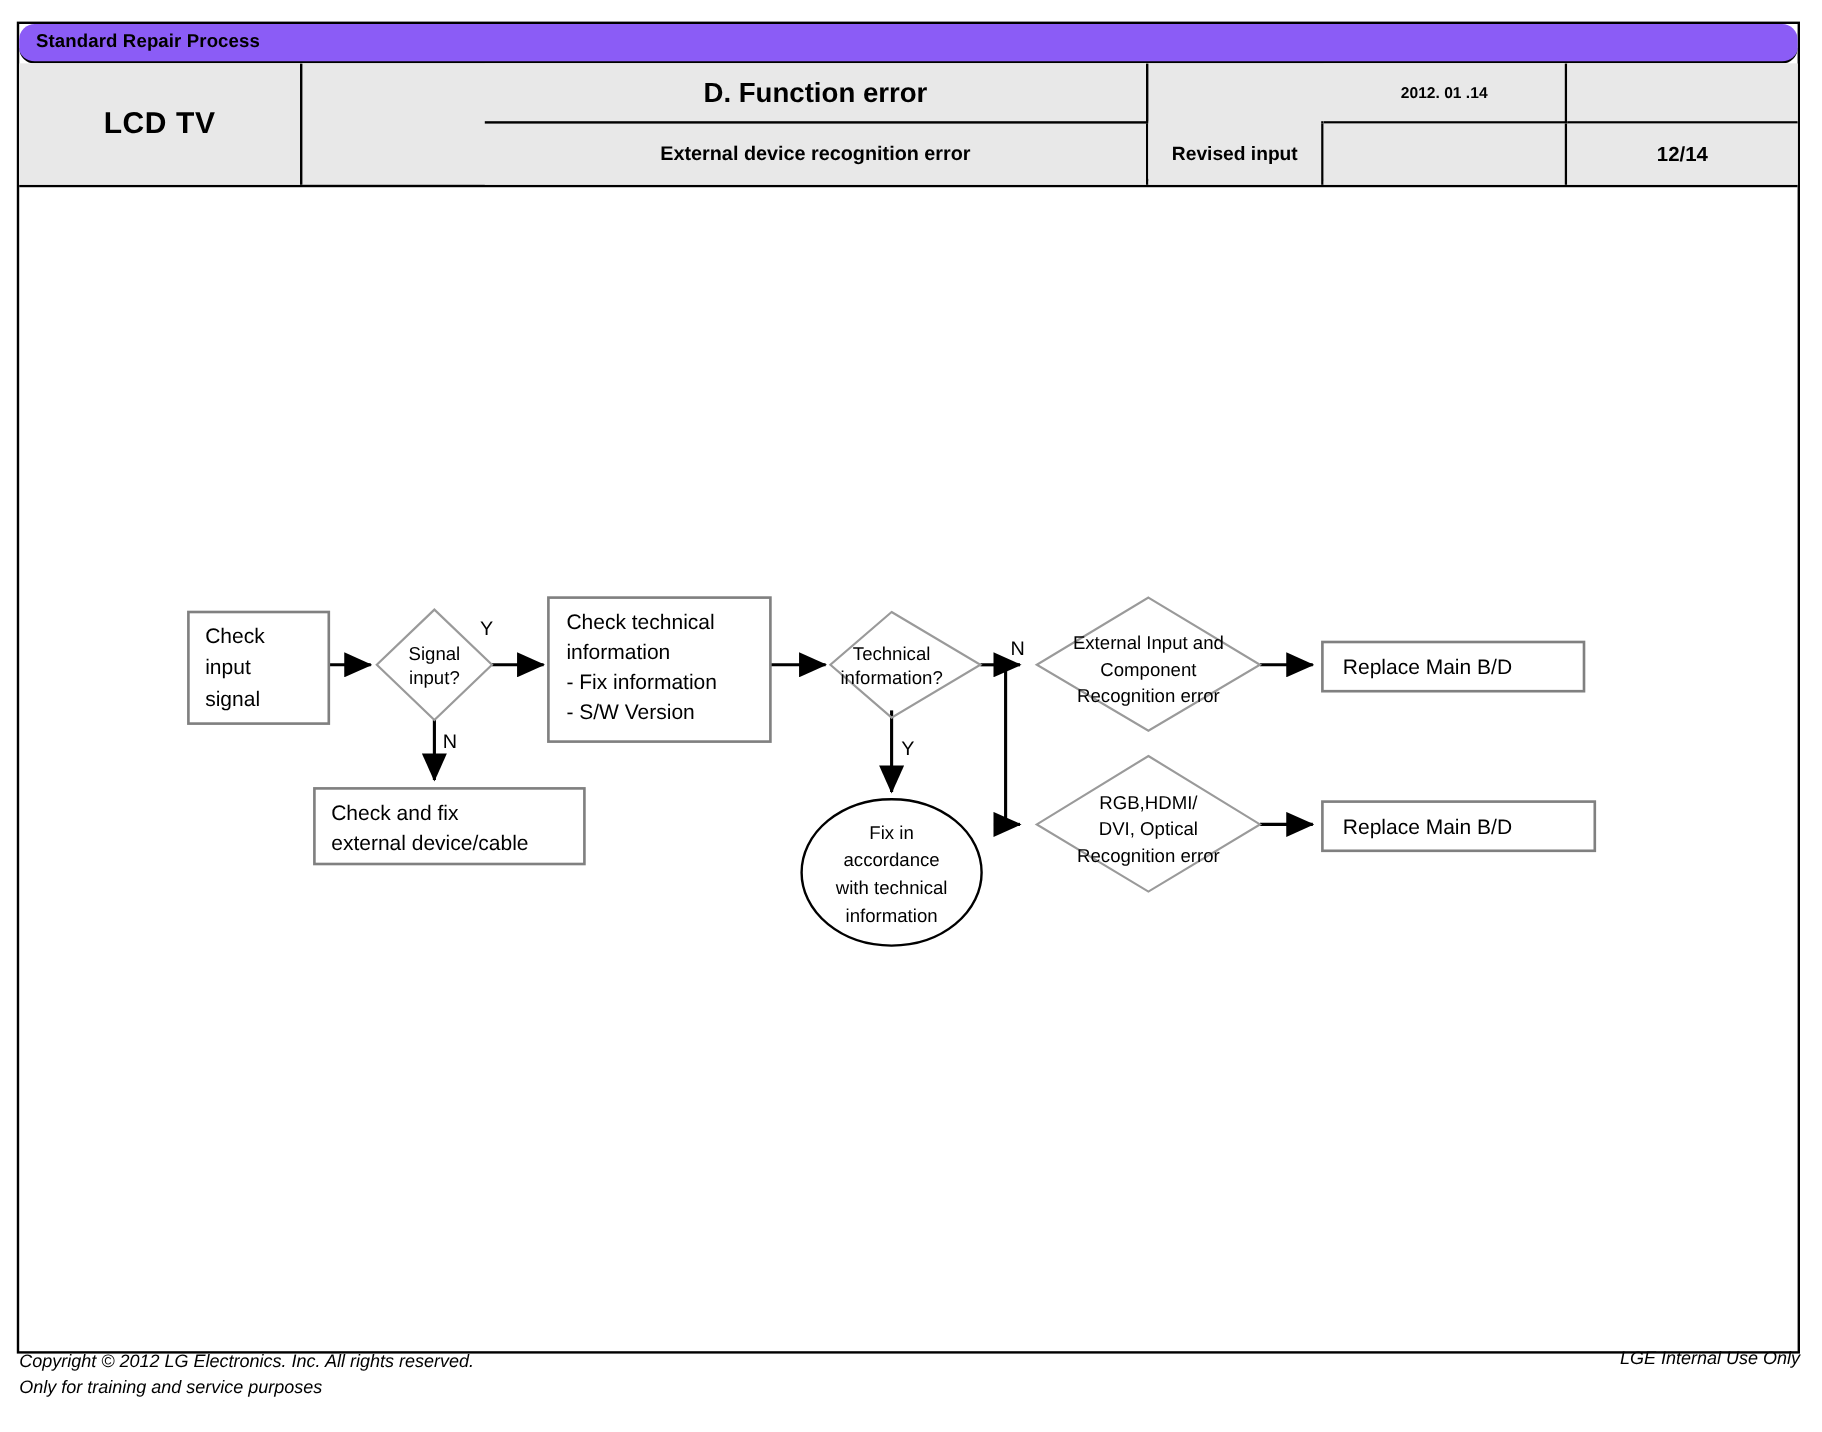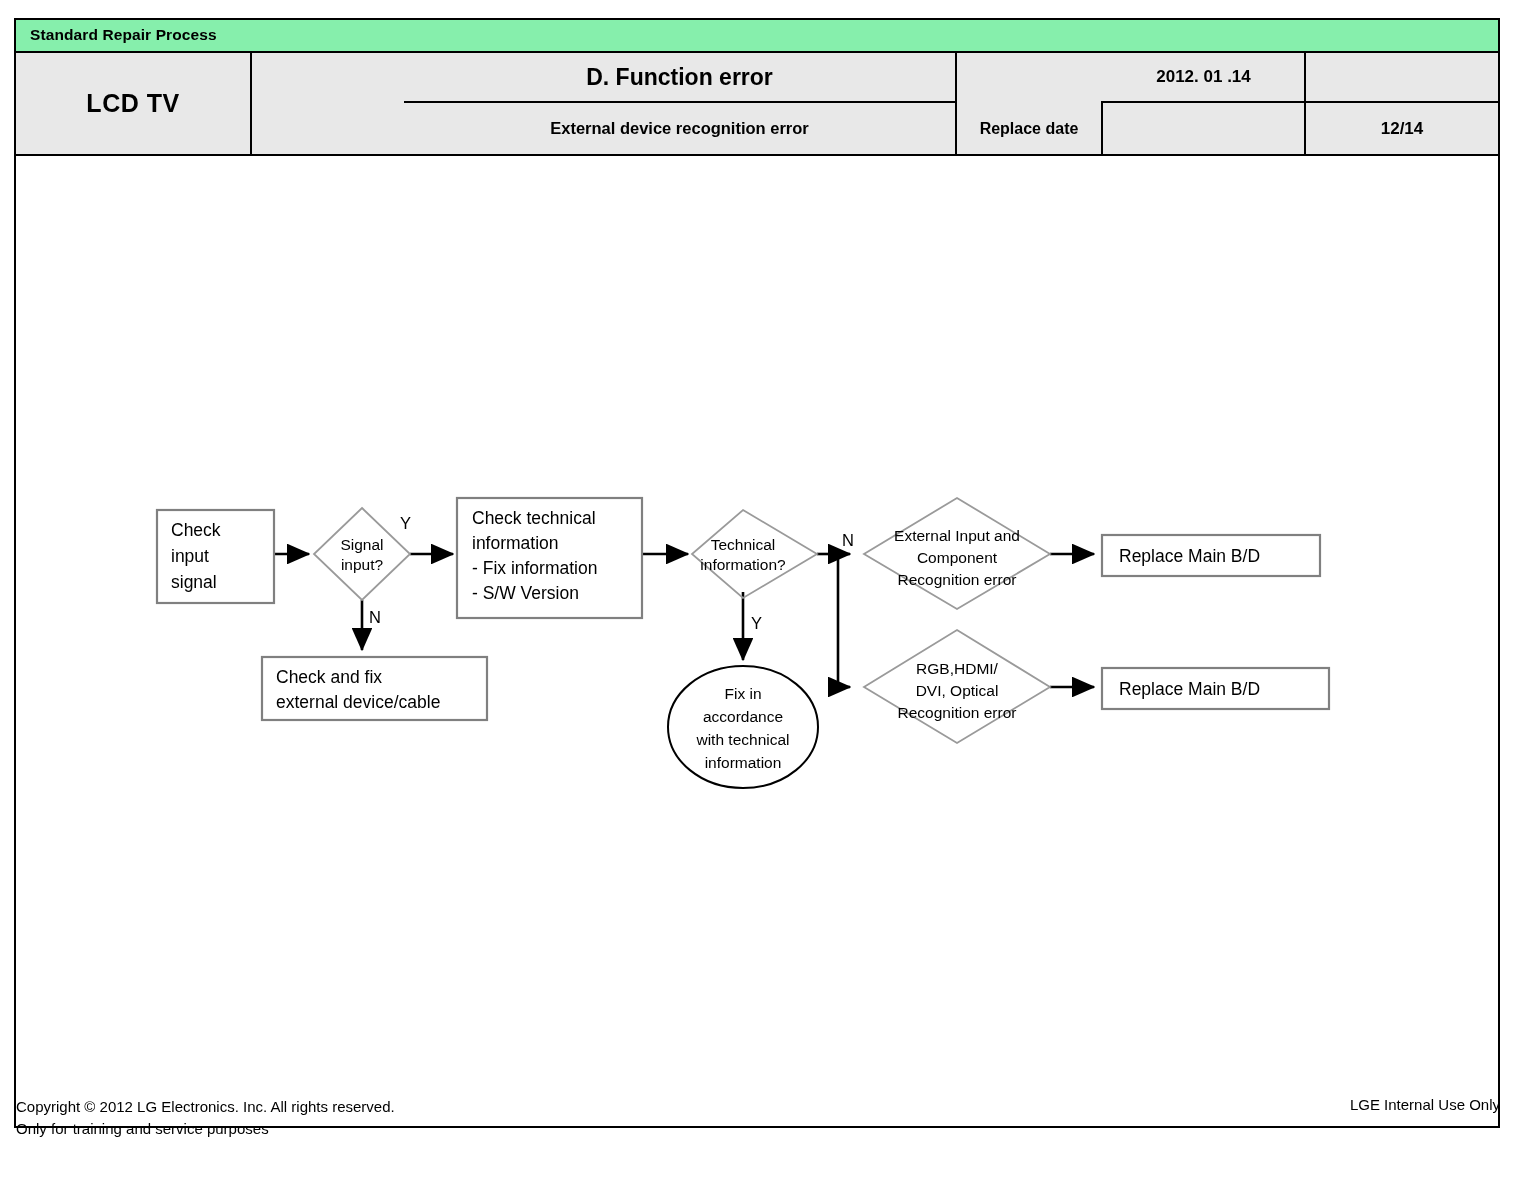--- a/index.html
+++ b/index.html
@@ -30,21 +30,22 @@
 
   
   #title-strip {
     position: absolute;
     left: 0;
     top: 0;
     width: 100%;
     height: 33px;
     border-bottom: 2px solid #000000;
     box-sizing: border-box;
-    background: #86efac;
+    background: #8b5cf6;
+    border-radius: 13px;
   }
   #title-strip .txt {
     position: absolute;
     left: 14px;
     top: 6px;
     font-size: 15.5px;
     font-weight: bold;
     letter-spacing: 0.1px;
   }
 
@@ -102,21 +103,21 @@
   }
   #hc-revlabel {
     left: 941px; top: 50px; width: 146px; height: 51px;
     border-right: 2px solid #000000;
     font-size: 16px;
   }
   #hc-estdate {
     left: 1087px; top: 0; width: 203px; height: 50px;
     border-bottom: 2px solid #000000;
     border-right: 2px solid #000000;
-    font-size: 17px;
+    font-size: 13px;
   }
   #hc-revdate {
     left: 1087px; top: 50px; width: 203px; height: 51px;
     border-right: 2px solid #000000;
     font-size: 17px;
   }
   #hc-blank {
     left: 1290px; top: 0; width: 192px; height: 50px;
     border-bottom: 2px solid #000000;
     font-size: 17px;
@@ -174,23 +175,24 @@
   .conn {
     stroke: #000000;
     stroke-width: 2.6;
     fill: none;
   }
 
   
   #footer {
     position: absolute;
     left: 0;
-    top: 1092px;
+    top: 1120px;
     width: 1518px;
     height: 65px;
+    font-style: italic;
   }
   #footer-left {
     position: absolute;
     left: 16px;
     top: 4px;
     font-size: 15px;
     line-height: 1.45;
     white-space: pre-line;
   }
   #footer-right {
@@ -207,21 +209,21 @@
 
   <div id="title-strip">
     <span class="txt">Standard Repair Process</span>
   </div>
 
   <div id="header-table">
     <div class="hcell" id="hc-product">LCD  TV</div>
     <div class="hcell" id="hc-subtitle">External device recognition error</div>
     <div class="hcell" id="hc-maintitle">D. Function error</div>
     <div class="hcell" id="hc-estlabel">Established<br>date</div>
-    <div class="hcell" id="hc-revlabel">Replace date</div>
+    <div class="hcell" id="hc-revlabel">Revised input</div>
     <div class="hcell" id="hc-estdate">2012. 01 .14</div>
     <div class="hcell" id="hc-revdate"></div>
     <div class="hcell" id="hc-blank"></div>
     <div class="hcell" id="hc-page">12/14</div>
   </div>
 
   <div id="diagram-canvas">
     <svg id="flow-svg" width="1482" height="968" viewBox="0 0 1482 968">
       <defs>
         <marker id="arrowhead" markerWidth="9" markerHeight="8" refX="8.5" refY="4" orient="auto" markerUnits="strokeWidth">

